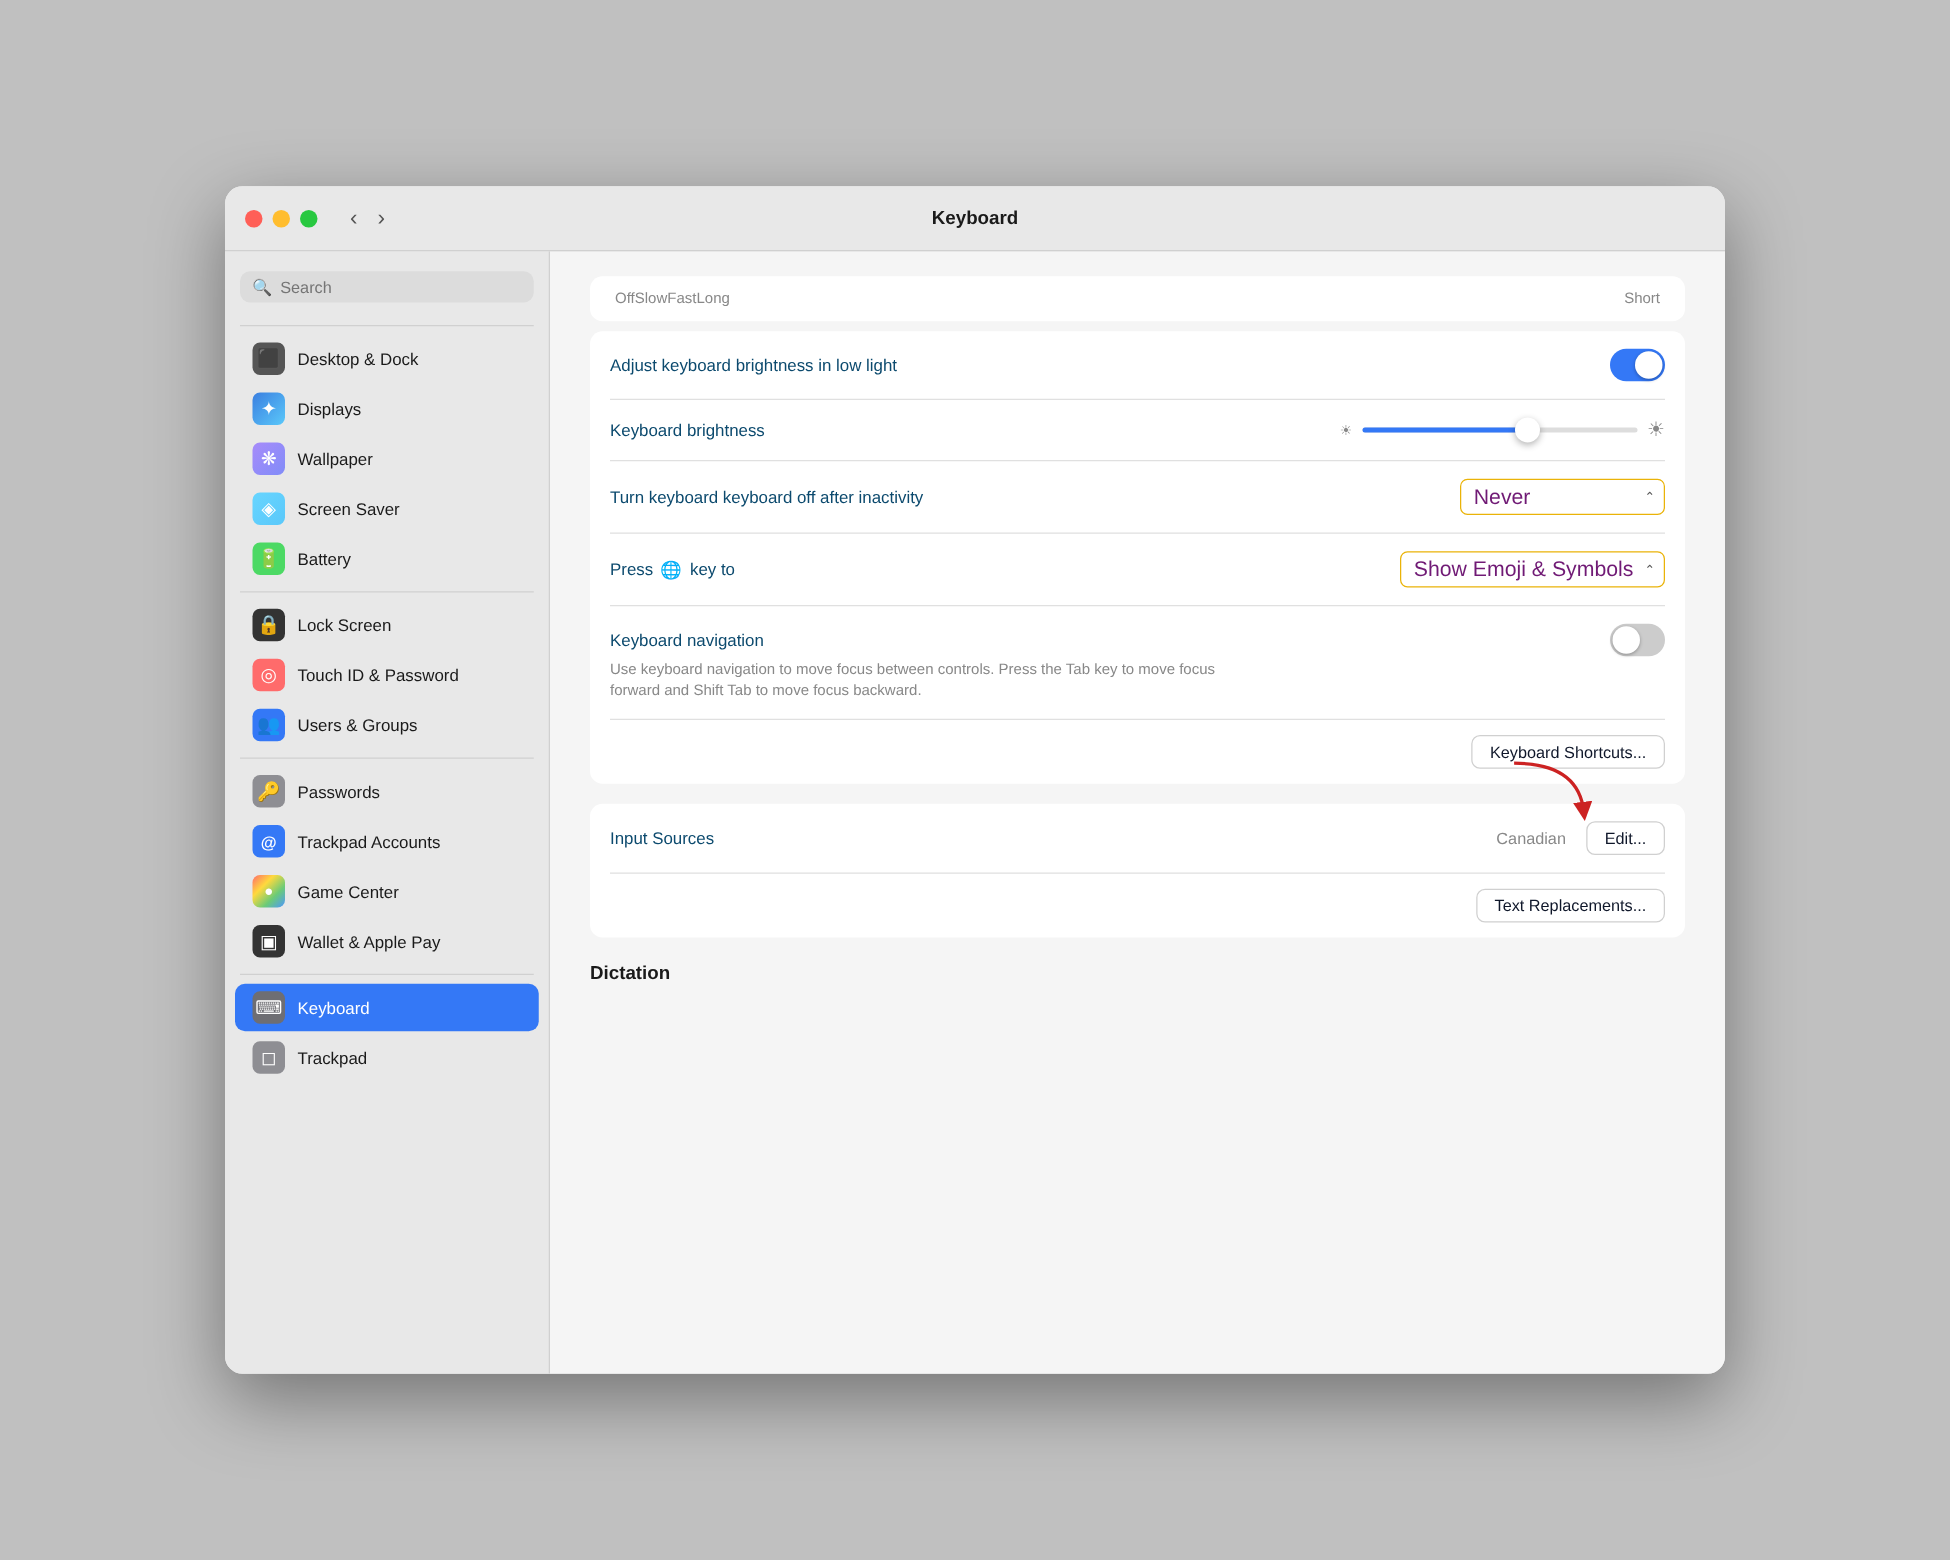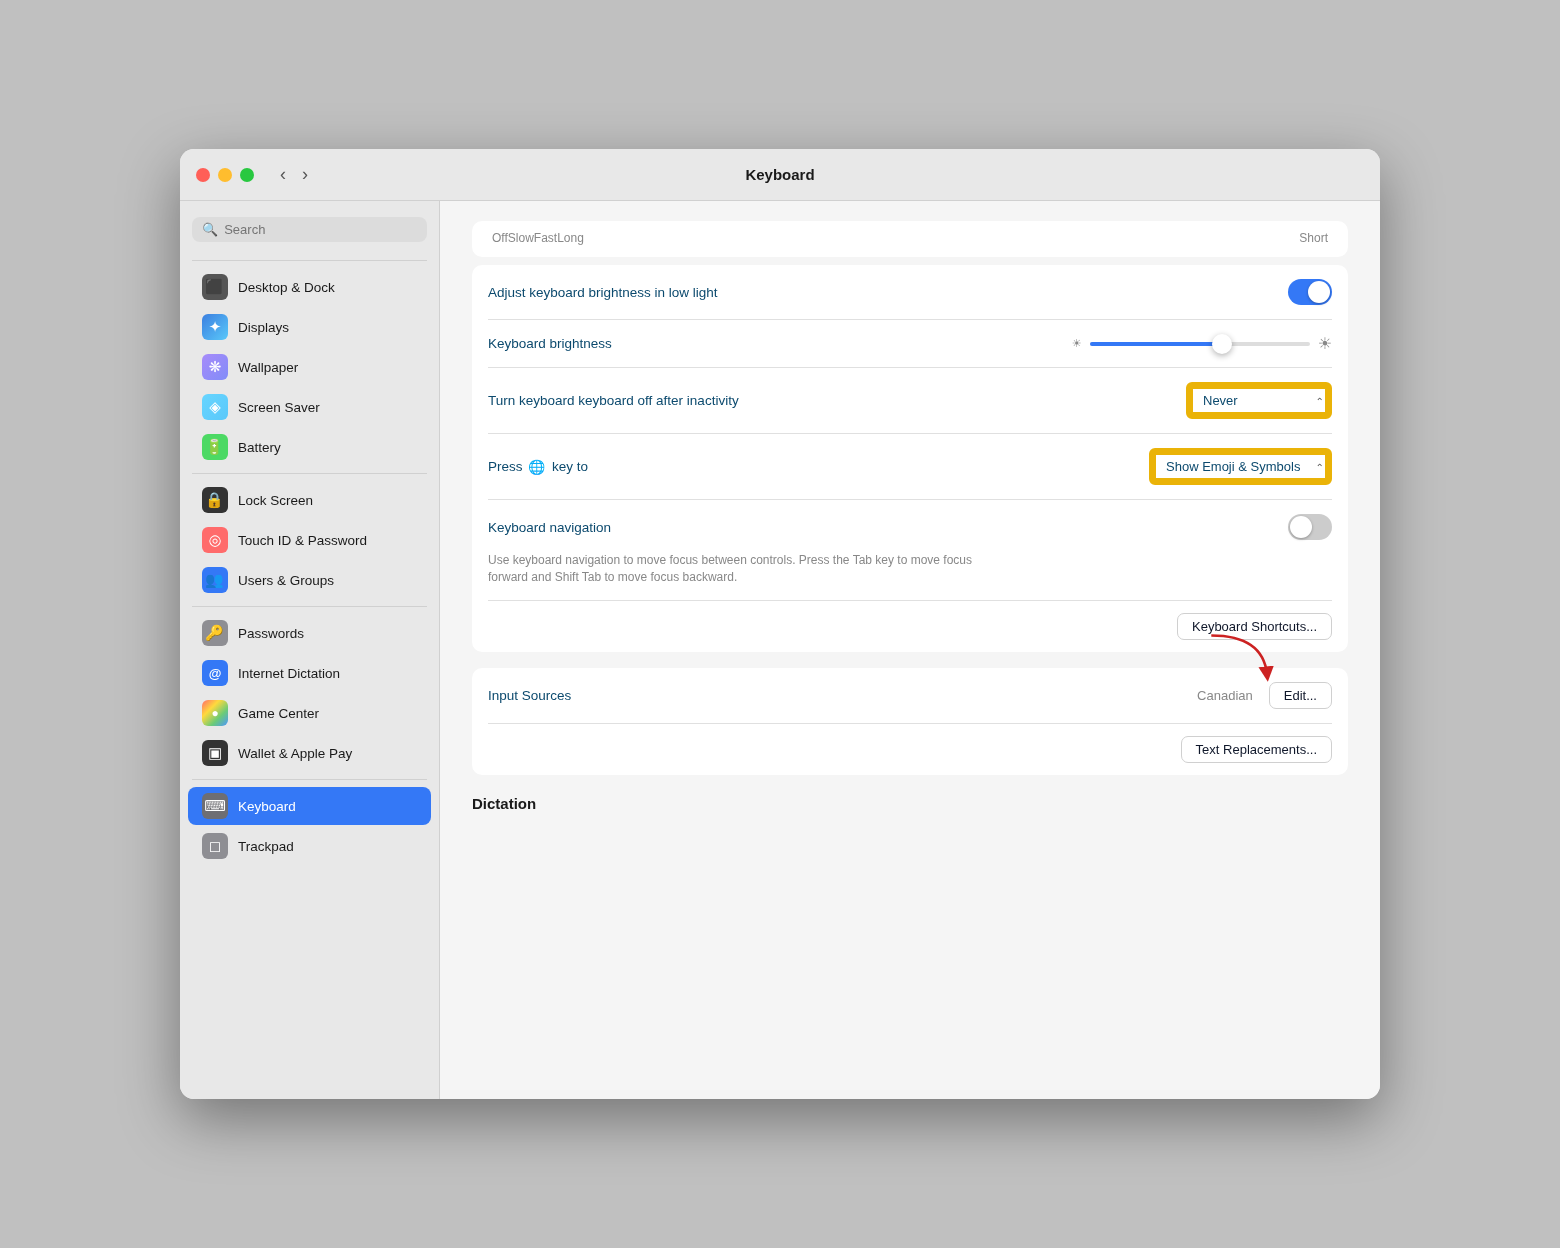--- a/index.html
+++ b/index.html
@@ -242,28 +242,28 @@
       border-radius: 50%;
       background: white;
       box-shadow: 0 2px 6px rgba(0,0,0,0.3);
       top: -8px;
       left: calc(60% - 10px);
     }
 
     
     .dropdown-select {
       background: white;
-      border: 7px solid #eab308;
+      border: 1px solid #eab308;
       border-radius: 6px;
       padding: 4px 24px 4px 10px;
-      font-size: 13px;
+      font-size: 17px;
       cursor: pointer;
       appearance: none;
       position: relative;
-      color: #0c4a6e;
+      color: #701a75;
     }
     .dropdown-wrapper {
       position: relative;
       display: inline-block;
     }
     .dropdown-wrapper::after {
       content: '⌃';
       position: absolute;
       right: 8px;
       top: 50%;
@@ -424,21 +424,21 @@
       </div>
 
       <div class="sidebar-divider"></div>
 
       <div class="sidebar-item">
         <div class="item-icon icon-passwords">🔑</div>
         <span class="item-label">Passwords</span>
       </div>
       <div class="sidebar-item">
         <div class="item-icon icon-internet" style="font-size:13px;font-weight:bold;">@</div>
-        <span class="item-label">Internet Dictation</span>
+        <span class="item-label">Trackpad Accounts</span>
       </div>
       <div class="sidebar-item">
         <div class="item-icon icon-gamecenter" style="background: linear-gradient(135deg,#ff6b6b,#ffd93d,#6bcb77,#4d96ff); font-size:12px;">●</div>
         <span class="item-label">Game Center</span>
       </div>
       <div class="sidebar-item">
         <div class="item-icon icon-wallet">▣</div>
         <span class="item-label">Wallet &amp; Apple Pay</span>
       </div>
 
@@ -522,21 +522,21 @@
             </div>
           </div>
 
           <div class="setting-row-stacked">
             <div class="stacked-top">
               <span class="setting-label">Keyboard navigation</span>
               <div class="toggle off">
                 <div class="toggle-knob"></div>
               </div>
             </div>
-            <p class="setting-description" style="margin-top:12px;">Use keyboard navigation to move focus between controls. Press the Tab key to move focus forward and Shift Tab to move focus backward.</p>
+            <p class="setting-description" style="margin-top:2px;">Use keyboard navigation to move focus between controls. Press the Tab key to move focus forward and Shift Tab to move focus backward.</p>
           </div>
 
           <div class="button-row">
             <button class="btn">Keyboard Shortcuts...</button>
           </div>
         </div>
 
         <div class="text-input-section">
 
           <div class="section-box">

